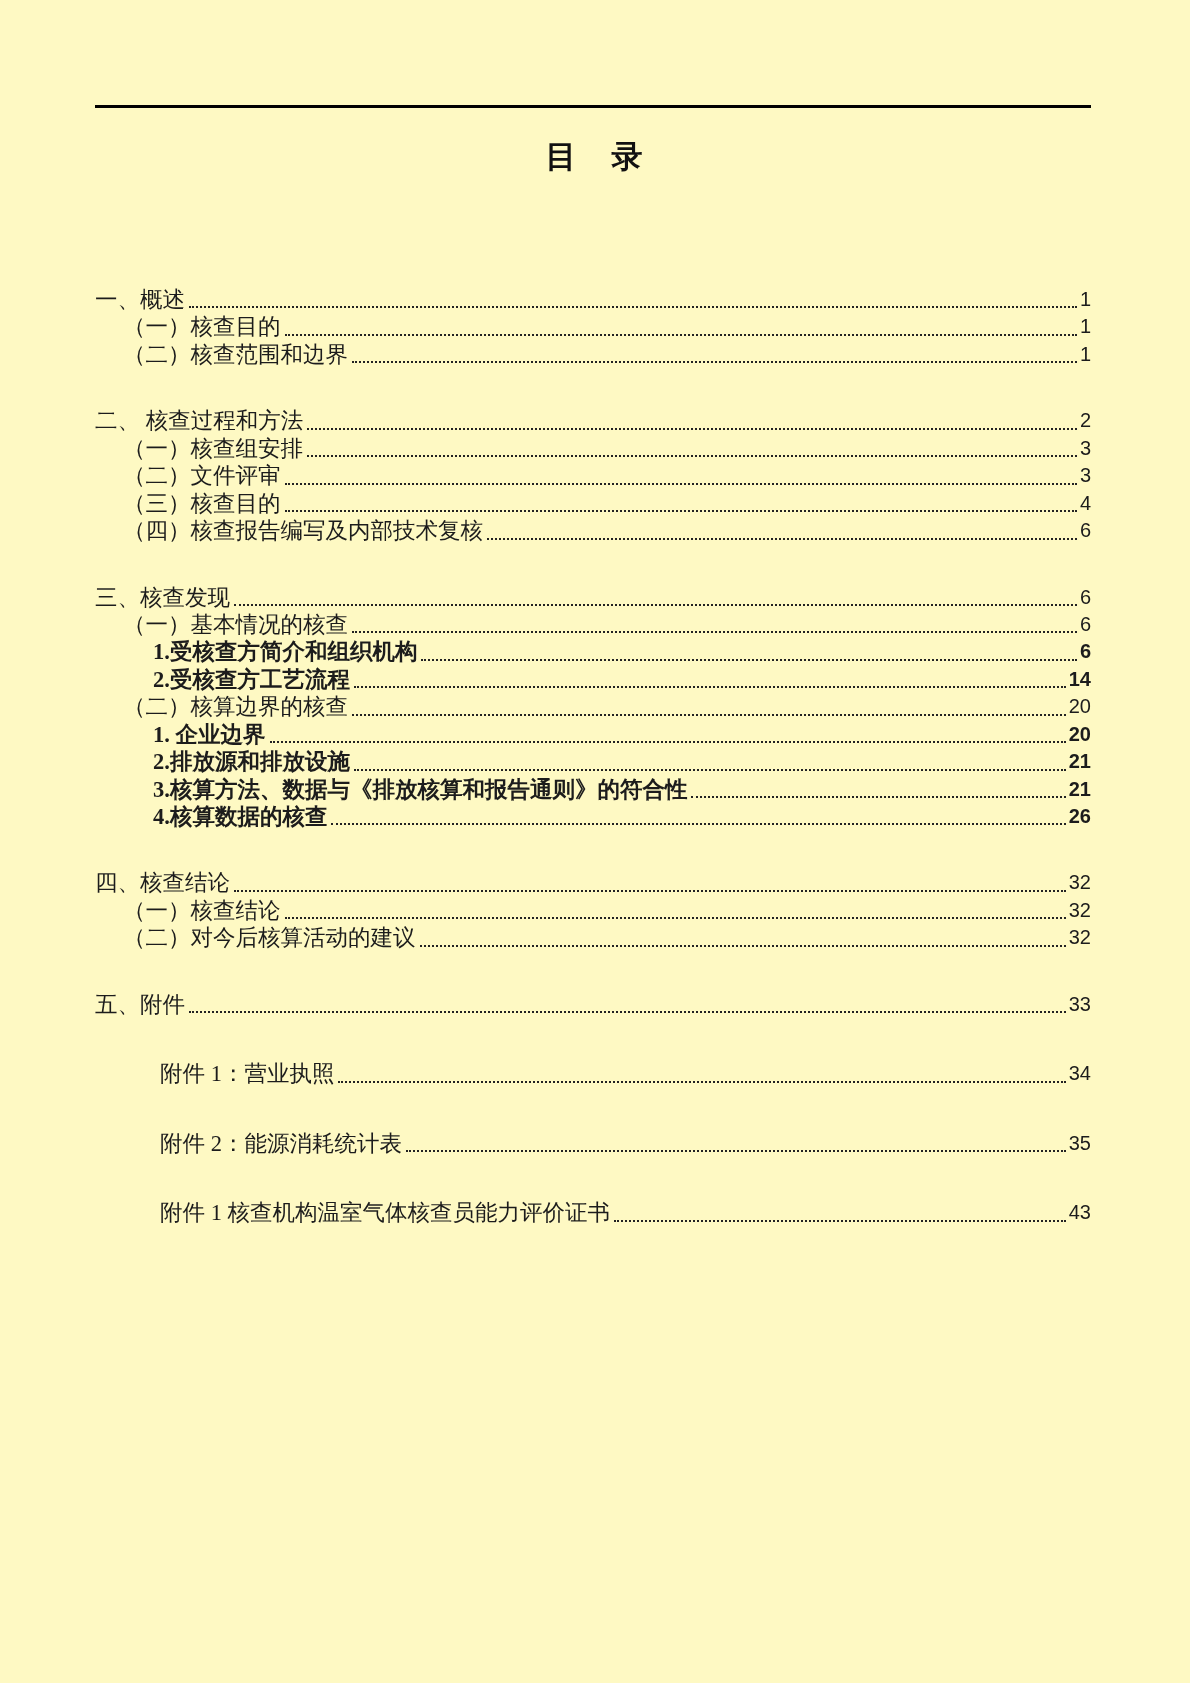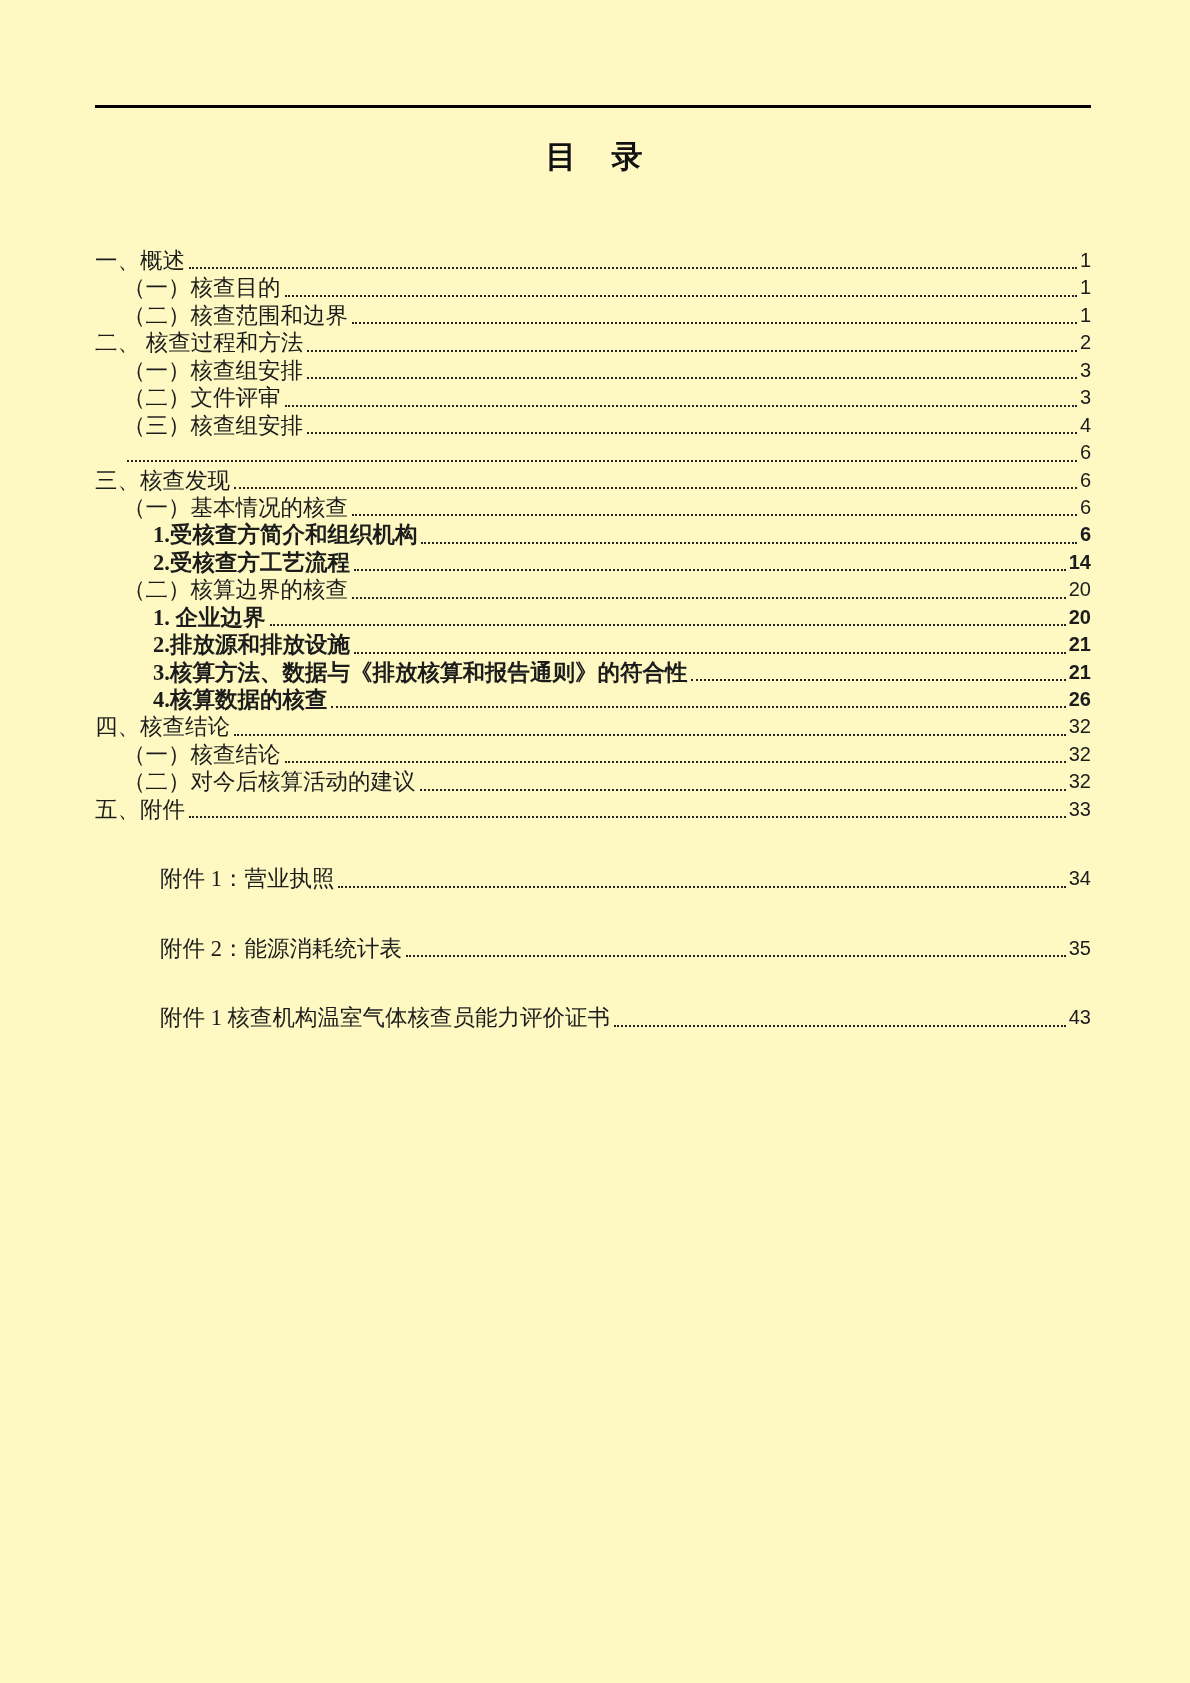--- a/index.html
+++ b/index.html
@@ -57,21 +57,21 @@
     border-bottom: 2.2px dotted #222222;
     margin: 0 3px 5px 4px;
   }
   .row .page {
     font-family: "Liberation Sans", "DejaVu Sans", sans-serif;
     font-size: 20px;
     line-height: 27.45px;
     color: #1c1c1c;
     white-space: pre;
   }
-  .lvl1 { padding-left: 0; }
+  .lvl1 { padding-left: 0; margin-top: 39px; }
   .lvl2 { padding-left: 28px; }
   .lvl3 { padding-left: 58px; font-weight: bold; }
   .lvl4 { padding-left: 65px; margin-top: 42px; }
 </style>
 </head>
 <body>
 
 <div class="doc">
   <div class="top-rule"></div>
   <h1 class="title">目　录</h1>
@@ -100,25 +100,26 @@
     <span class="label">（一）核查组安排</span>
     <span class="leader"></span>
     <span class="page">3</span>
   </div>
       <div class="row lvl2">
     <span class="label">（二）文件评审</span>
     <span class="leader"></span>
     <span class="page">3</span>
   </div>
       <div class="row lvl2">
-    <span class="label">（三）核查组安排</span>
+    <span class="label">（三）核查目的</span>
     <span class="leader"></span>
     <span class="page">4</span>
   </div>
       <div class="row lvl2">
+    <span class="label">（四）核查报告编写及内部技术复核</span>
     <span class="leader"></span>
     <span class="page">6</span>
   </div>
       <div class="row lvl1">
     <span class="label">三、核查发现</span>
     <span class="leader"></span>
     <span class="page">6</span>
   </div>
       <div class="row lvl2">
     <span class="label">（一）基本情况的核查</span>

